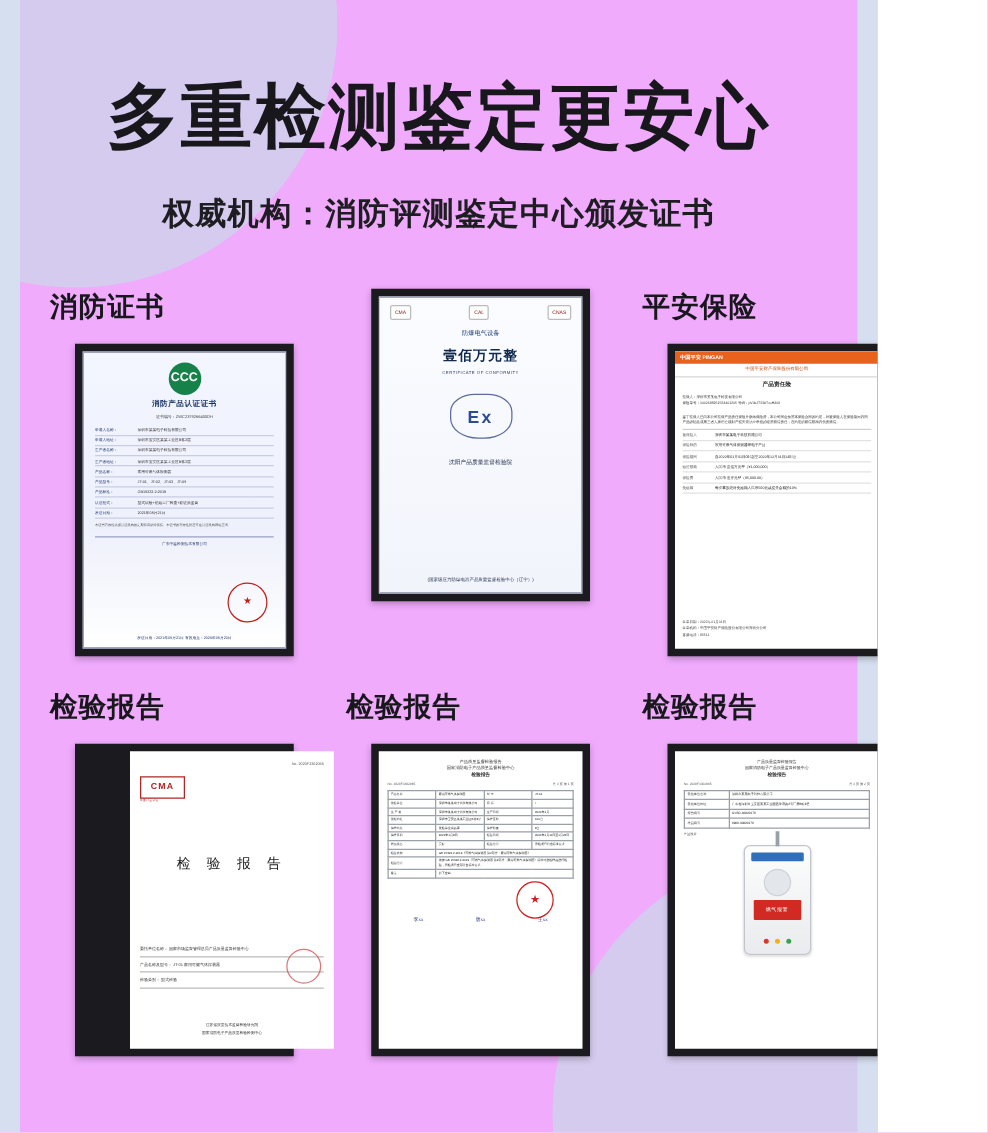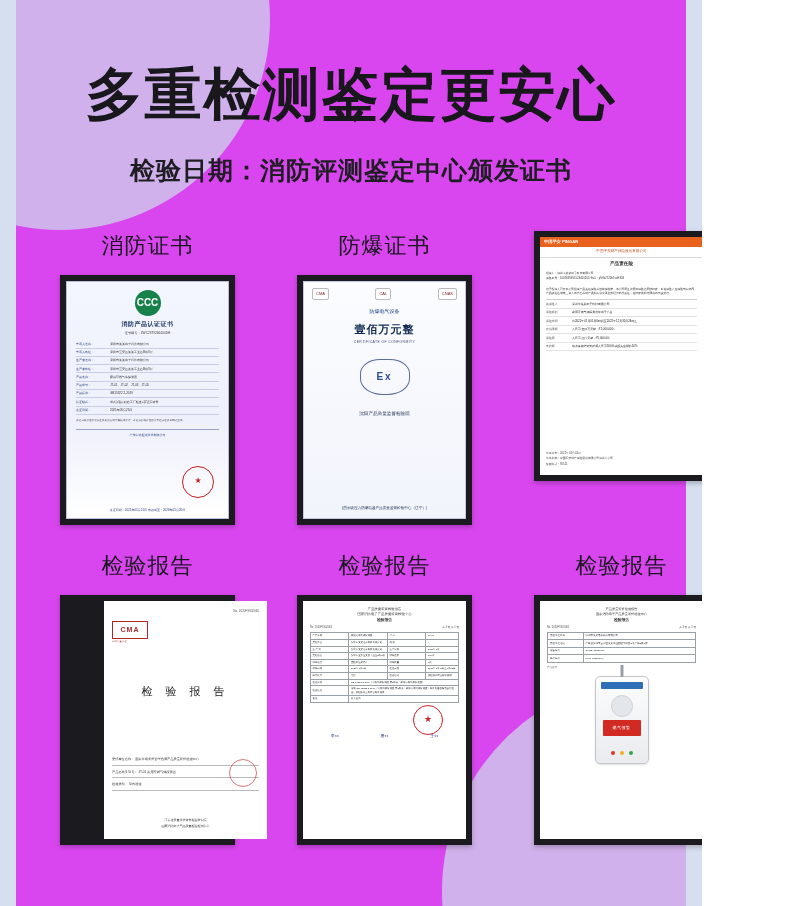--- a/index.html
+++ b/index.html
@@ -10,21 +10,21 @@
     width: 790px;
     height: 906px;
     font-family: "Liberation Sans", sans-serif;
     background: #ffffff;
     overflow: hidden;
   }
   .page {
     position: relative;
     width: 702px;
     height: 906px;
-    background: #d946ef;
+    background: #f0abfc;
     overflow: hidden;
   }
   
   .corner-tl {
     position: absolute;
     left: -150px;
     top: -190px;
     width: 420px;
     height: 420px;
     border-radius: 50%;
@@ -83,23 +83,23 @@
     margin-top: 44px;
     display: grid;
     grid-template-columns: repeat(3, 1fr);
     gap: 26px 22px;
     justify-items: center;
   }
   .cell {
     width: 215px;
   }
   .cell-title {
-    text-align: center;
+    text-align: left;
     font-size: 22px;
-    font-weight: normal;
+    font-weight: bold;
     color: #17171c;
     margin-bottom: 14px;
     letter-spacing: 1px;
   }
   .frame {
     width: 175px;
     height: 250px;
     margin: 0 auto;
     background: #1b1b1f;
     padding: 6px;
@@ -240,21 +240,21 @@
     letter-spacing: 0.4px;
     margin-top: 2px;
   }
   .c2 .exlogo {
     margin: 14px auto 10px auto;
     width: 48px;
     height: 34px;
     border: 1px solid #5a6d9c;
     border-radius: 40% 40% 45% 45%;
     color: #2d4b8f;
-    font-size: 10px;
+    font-size: 14px;
     text-align: center;
     line-height: 34px;
     font-weight: bold;
     letter-spacing: 2px;
   }
   .c2 .org {
     text-align: center;
     font-size: 4.6px;
     color: #1e2b4d;
     margin-top: 16px;
@@ -581,21 +581,21 @@
 <body>
 
 <div class="page">
   <div class="corner-tl"></div>
   <div class="corner-br"></div>
   <div class="edge-left"></div>
   <div class="edge-right"></div>
 
   <div class="content">
     <div class="headline">多重检测鉴定更安心</div>
-    <div class="subhead">检验日期：消防评测鉴定中心颁发证书</div>
+    <div class="subhead">权威机构：消防评测鉴定中心颁发证书</div>
 
     <div class="grid">
 
       <div class="cell">
         <div class="cell-title">消防证书</div>
         <div class="frame">
           <div class="cert c1">
             <div class="seal-top">CCC</div>
             <div class="t">消防产品认证证书</div>
             <div class="no">证书编号：ZWC2379266400DH</div>
@@ -639,41 +639,41 @@
             </div>
             <div class="note">本证书有效性依据认证机构的定期监督获得保持。本证书的有效性状态可在认证机构网站查询。</div>
             <div class="bandline">广东中鉴检测技术有限公司</div>
             <div class="redseal">★</div>
             <div class="foot">发证日期：2021年05月21日    有效期至：2026年05月20日</div>
           </div>
         </div>
       </div>
 
       <div class="cell">
-        <div class="cell-title">防爆证书</div>
         <div class="frame">
           <div class="cert c2">
             <div class="logos">
               <span>CMA</span>
               <span>CAL</span>
               <span>CNAS</span>
             </div>
             <div class="cat">防爆电气设备</div>
             <div class="big">壹佰万元整</div>
             <div class="en">CERTIFICATE OF CONFORMITY</div>
             <div class="exlogo">Ex</div>
             <div class="org">
               <span>沈阳产品质量监督检验院</span>
             </div>
             <div class="bottom">(国家级压力防爆电器产品质量监督检验中心（辽宁）)</div>
           </div>
         </div>
       </div>
 
       <div class="cell">
+        <div class="cell-title">平安保险</div>
         <div class="frame">
           <div class="cert c3">
             <div class="bar">中国平安 PINGAN</div>
             <div class="sub">中国平安财产保险股份有限公司</div>
             <div class="hd">产品责任险</div>
             <div class="blk">
               <div>投保人：深圳市某某电子科技有限公司</div>
               <div>保险单号：1002695951524401205  号码：pV0kJT22bTxxH303</div>
             </div>
             <div class="blk">鉴于投保人已向本公司投保产品责任保险并缴纳保险费，本公司同意按照本保险合同的约定，对被保险人在保险期间内因产品缺陷造成第三者人身伤亡或财产损失依法应承担的经济赔偿责任，在约定的赔偿限额内负责赔偿。</div>

